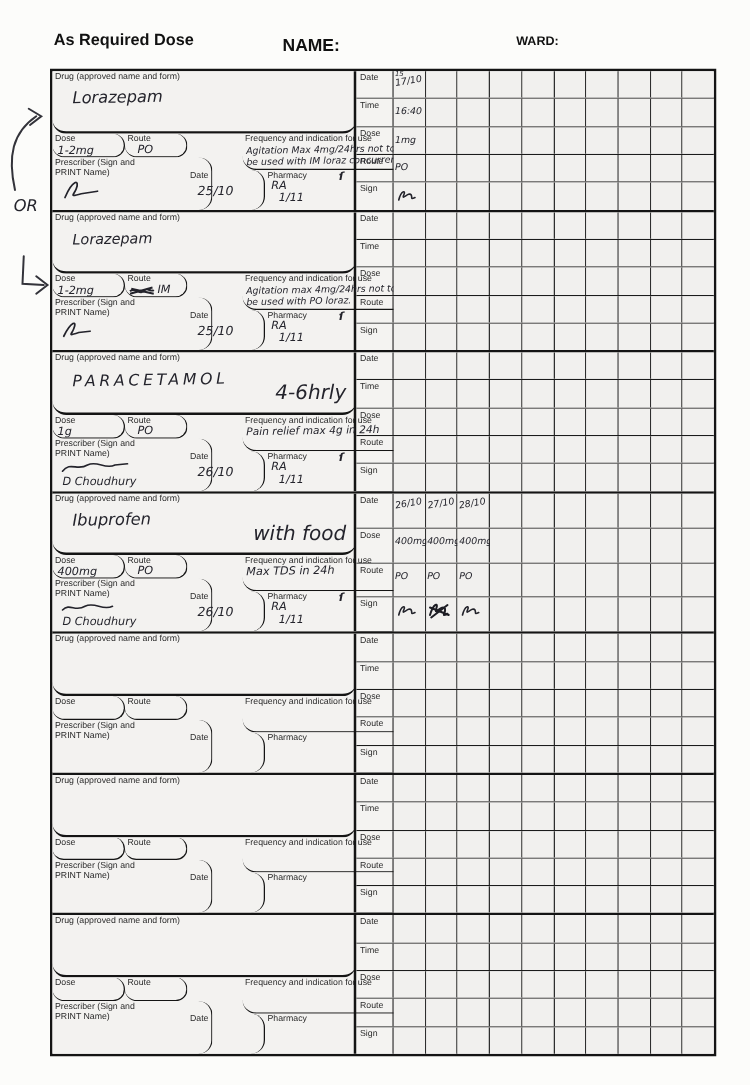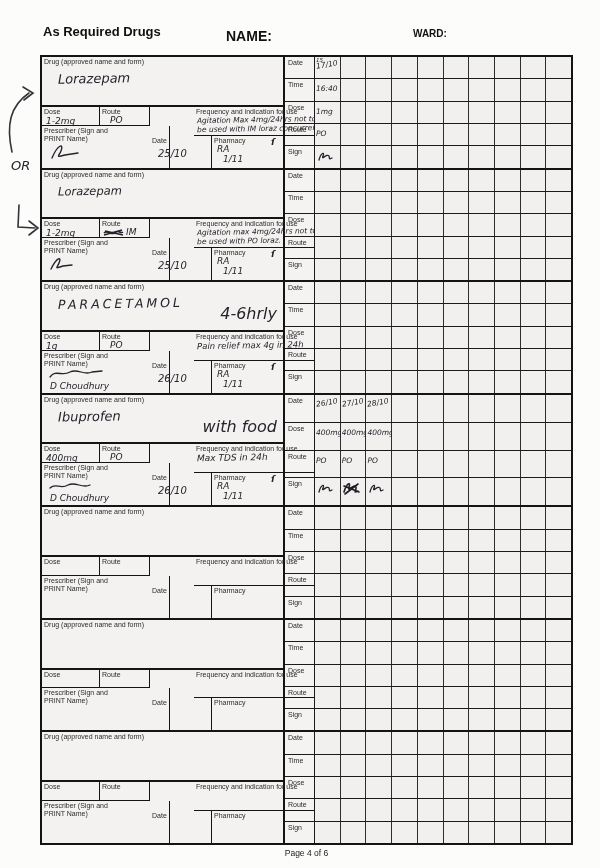--- a/index.html
+++ b/index.html
@@ -12,21 +12,21 @@
   
   .margin-svg{position:absolute;left:2px;top:80px;}
   .or-note{position:absolute;left:11px;top:158px;font-size:13px;}
   
   .form{position:absolute;left:40px;top:55px;width:533px;height:790px;
         border:2px solid #141414;box-sizing:border-box;display:flex;flex-direction:column;}
   .block{flex:1;display:flex;border-top:2px solid #141414;min-height:0;}
   .block:first-child{border-top:none;}
   .left{position:relative;width:243px;flex:none;border-right:2px solid #141414;
         box-sizing:border-box;background:#f3f2f0;}
-  .cell{position:absolute;box-sizing:border-box;}
+  .cell{position:absolute;box-sizing:border-box;border-radius:11px;}
   .lbl{position:absolute;left:2px;top:1px;font-size:7px;color:#2b2b2b;white-space:nowrap;}
   .lbl2{position:absolute;left:2px;top:9px;font-size:7px;color:#2b2b2b;white-space:nowrap;}
   .c-drug{left:0;top:0;width:243px;height:45%;border-bottom:2px solid #141414;}
   .c-dose{left:0;top:45%;width:58px;height:17%;border-right:1.5px solid #141414;border-bottom:1.5px solid #141414;}
   .c-route{left:58px;top:45%;width:50px;height:17%;border-right:1.5px solid #141414;border-bottom:1.5px solid #141414;}
   .c-freq{left:108px;top:45%;width:135px;height:26%;border-bottom:1.5px solid #141414;margin-left:44px;}
   .c-presc{left:0;top:62%;width:128px;height:38%;border-right:1.5px solid #141414;}
   .c-date{left:108px;top:71%;width:62px;height:29%;border-right:1.5px solid #141414;}
   .c-pharm{left:170px;top:71%;width:73px;height:29%;}
   
@@ -56,21 +56,21 @@
   .ahw-date{transform:rotate(-10deg);top:3px;}
   .anote{position:absolute;left:1px;top:0;font-size:5.5px;}
   
   .footer{position:absolute;left:40px;top:848px;width:533px;text-align:center;font-size:8.5px;color:#222;}
 </style>
 </head>
 <body>
 
 <div class="page">
 
-  <div class="title">As Required Drugs</div>
+  <div class="title">As Required Dose</div>
   <div class="name-label">NAME:</div>
   <div class="ward-label">WARD:</div>
 
   <svg class="margin-svg" width="42" height="175" viewBox="0 0 42 175">
     <path d="M10,72 C4,45 8,26 27,13" fill="none" stroke="#33333a" stroke-width="1.6" stroke-linecap="round"></path>
     <path d="M21,7 L31,13 L22,20" fill="none" stroke="#33333a" stroke-width="1.6" stroke-linecap="round"></path>
     <path d="M17,125 L16,147 L33,148" fill="none" stroke="#33333a" stroke-width="1.6" stroke-linecap="round"></path>
     <path d="M27,141 L36,148 L27,155" fill="none" stroke="#33333a" stroke-width="1.6" stroke-linecap="round"></path>
   </svg>
   <div class="or-note hw">OR</div>
@@ -842,14 +842,13 @@
             <div class="acell"></div>
             <div class="acell"></div>
             <div class="acell"></div>
             <div class="acell"></div>
           </div>
         </div>
     </div>
 
   </div>
 
-  <div class="footer">Page 4 of 6</div>
 </div>
 
 </body></html>

